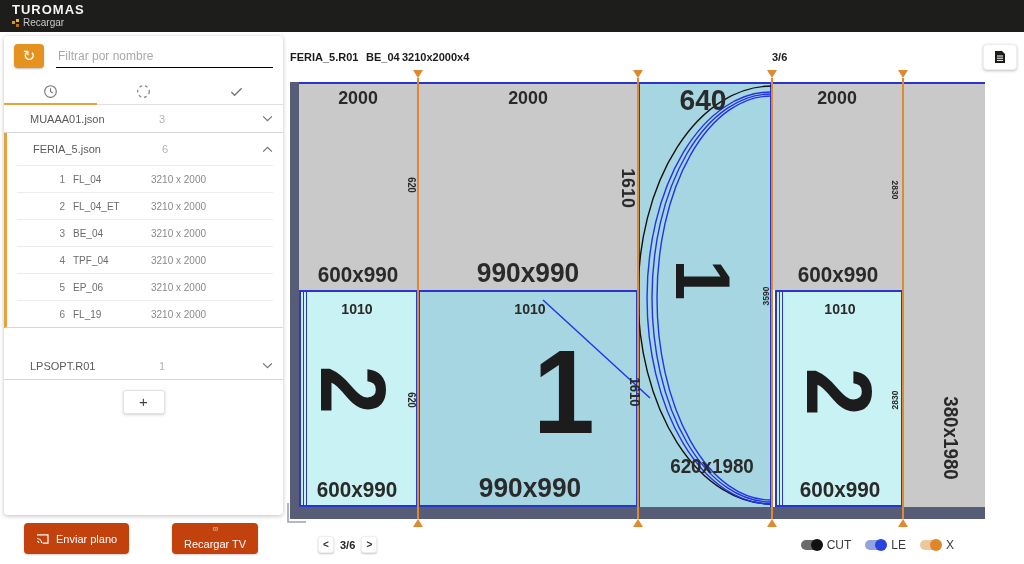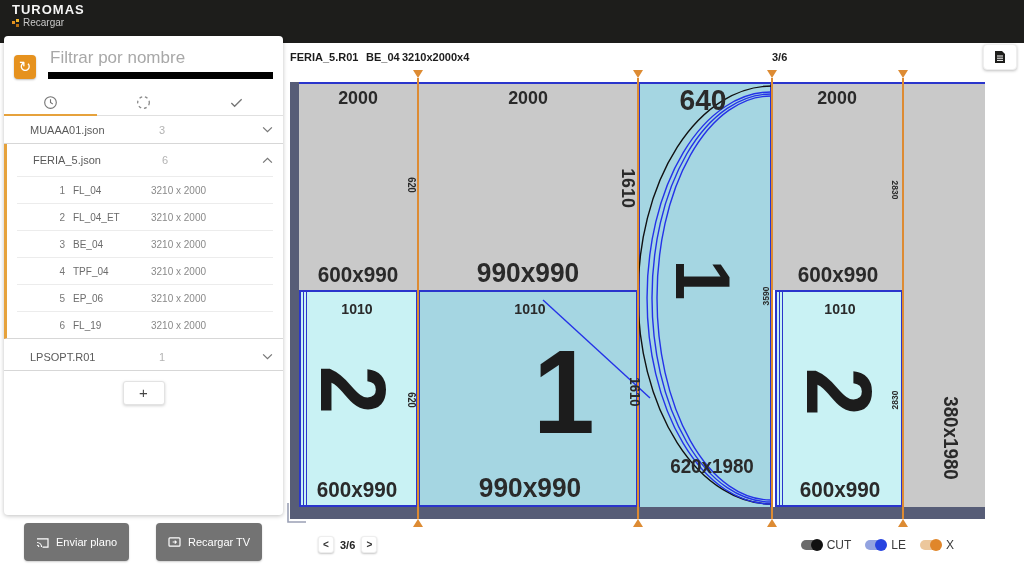--- a/index.html
+++ b/index.html
@@ -1,21 +1,21 @@
 <!DOCTYPE html>
 <html><head>
 <meta charset="utf-8">
 <style>
   * { margin:0; padding:0; box-sizing:border-box; }
   html,body { width:1024px; height:564px; overflow:hidden; background:#ffffff;
     font-family:"Liberation Sans", sans-serif; }
   .app { position:relative; width:1024px; height:564px; background:#ffffff; }
 
   
-  .topbar { position:absolute; left:0; top:0; width:1024px; height:43px; background:#1d1d1b; }
+  .topbar { position:absolute; left:0; top:0; width:1024px; height:32px; background:#1d1d1b; }
   .logo { position:absolute; left:12px; top:3px; }
   .logo-title { color:#f5f5f5; font-weight:bold; font-size:13px; letter-spacing:1px; line-height:14px; }
   .logo-sub { display:flex; align-items:center; gap:3px; color:#c9c9c9; font-size:10px; line-height:12px; }
   .logo-dots { display:inline-block; width:8px; height:8px; position:relative; }
   .logo-dots i { position:absolute; width:3px; height:3px; background:#e6921e; }
   .logo-dots i:nth-child(1){left:0;top:2px;} .logo-dots i:nth-child(2){left:4px;top:0;background:#f0b429;}
   .logo-dots i:nth-child(3){left:4px;top:5px;background:#b76f12;}
   .topbar-right { position:absolute; right:6px; top:0; height:32px; display:flex; align-items:center; gap:8px; }
   .user-box { display:flex; flex-direction:column; align-items:center; cursor:pointer; }
   .user-box svg { display:block; }
@@ -27,21 +27,21 @@
   .version { color:#f0f0f0; font-size:9px; font-weight:bold; }
 
   
   .sidebar { position:absolute; left:4px; top:36px; width:279px; height:479px; background:#fff;
     border-radius:4px; box-shadow:0 1px 4px rgba(0,0,0,.25); overflow:hidden; }
   .sb-header { margin:4px; height:24px; background:#f0f0f0; display:flex; align-items:center; gap:8px;
     padding:0 8px; font-size:12px; font-weight:bold; color:#222; }
   .sb-controls { display:flex; align-items:flex-end; gap:12px; padding:8px 10px 4px 10px; }
   .refresh-btn { width:30px; height:24px; background:#e6921e; border:none; border-radius:4px; color:#fff;
     font-size:15px; line-height:22px; cursor:pointer; box-shadow:0 1px 2px rgba(0,0,0,.25); }
-  .filter-input { flex:1; border:none; border-bottom:7px solid #000000; font-size:17px; padding:4px 2px;
+  .filter-input { flex:1; border:none; border-bottom:1px solid #000000; font-size:12px; padding:4px 2px;
     color:#444; outline:none; background:transparent; }
   .filter-input::placeholder { color:#a8a8a8; }
   .tabs { display:flex; border-bottom:1px solid #e0e0e0; margin-top:6px; }
   .tab { flex:1; height:26px; display:flex; align-items:center; justify-content:center; cursor:pointer; position:relative; }
   .tab.active::after { content:""; position:absolute; left:0; right:0; bottom:-1px; height:2px; background:#e6a23c; }
   .list { font-size:11px; color:#5a5a5a; }
   .group-row { height:28px; display:flex; align-items:center; padding:0 10px; border-bottom:1px solid #d7d7d7; cursor:pointer; }
   .group-row .gname { width:118px;padding-left:16px; }
   .group-row .gcount { width:60px; text-align:center; color:#b3b3b3; }
   .group-row .gchev { margin-left:auto; }
@@ -49,24 +49,24 @@
   .group-open .group-row { border-bottom:none; height:32px; }
   .sub-row { height:27px; display:flex; align-items:center; font-size:10px; color:#6b6b6b;
     border-top:1px solid #ececec; margin:0 10px 0 10px; cursor:pointer; }
   .sub-row .snum { width:48px; text-align:right; color:#777; }
   .sub-row .sname { margin-left:8px; width:78px; }
   .sub-row .ssize { color:#8a8a8a; }
   .add-row { display:flex; justify-content:center; padding:10px 0; }
   .add-btn { width:42px; height:24px; background:#fff; border:1px solid #e3e3e3; border-radius:3px;
     box-shadow:0 1px 3px rgba(0,0,0,.18); font-size:15px; color:#444; cursor:pointer; line-height:20px; }
   .sb-actions { position:absolute; left:0; top:521px; width:283px; display:flex; }
-  .action-btn { background:#737373; color:#fff; border:none; border-radius:4px; height:38px; font-size:11px;
+  .action-btn { background:#c2410c; color:#fff; border:none; border-radius:4px; height:31px; font-size:11px;
     display:flex; align-items:center; gap:7px; padding:4px 12px; cursor:pointer; box-shadow:0 1px 2px rgba(0,0,0,.2); }
   .action-btn.send { position:absolute; left:24px; top:2px; }
-  .action-btn.reload { position:absolute; left:156px; top:2px; }
+  .action-btn.reload { position:absolute; left:172px; top:2px;flex-direction:column; }
 
   
   .main-header { position:absolute; left:290px; top:48px; width:730px; height:18px; font-size:11px; font-weight:bold; color:#1c1c1c;text-align:right; }
   .mh-plan { position:absolute; left:0; top:3px; }
   .mh-stack { position:absolute; left:76px; top:3px; }
   .mh-size { position:absolute; left:112px; top:3px; }
   .mh-page { position:absolute; left:482px; top:3px; }
   .doc-btn { position:absolute; left:693px; top:-4px; width:34px; height:26px; background:#fff; border:1px solid #eee;
     border-radius:4px; box-shadow:0 1px 3px rgba(0,0,0,.25); cursor:pointer; display:flex; align-items:center; justify-content:center; }
 
@@ -196,21 +196,21 @@
           <span class="sname">EP_06</span>
           <span class="ssize">3210 x 2000</span>
         </div>
         <div class="sub-row">
           <span class="snum">6</span>
           <span class="sname">FL_19</span>
           <span class="ssize">3210 x 2000</span>
         </div>
       </div>
 
-      <div class="group-row" style="margin-top:4px;">
+      <div class="group-row" style="margin-top:24px;">
         <span class="gname">LPSOPT.R01</span>
         <span class="gcount">1</span>
         <svg class="gchev" width="11" height="7" viewBox="0 0 12 8">
             <path d="M1 1.5 6 6.5 11 1.5" stroke="#777" stroke-width="1.4" fill="none"></path>
           </svg>
       </div>
       <div class="add-row">
         <button class="add-btn">+</button>
       </div>
     </div>

